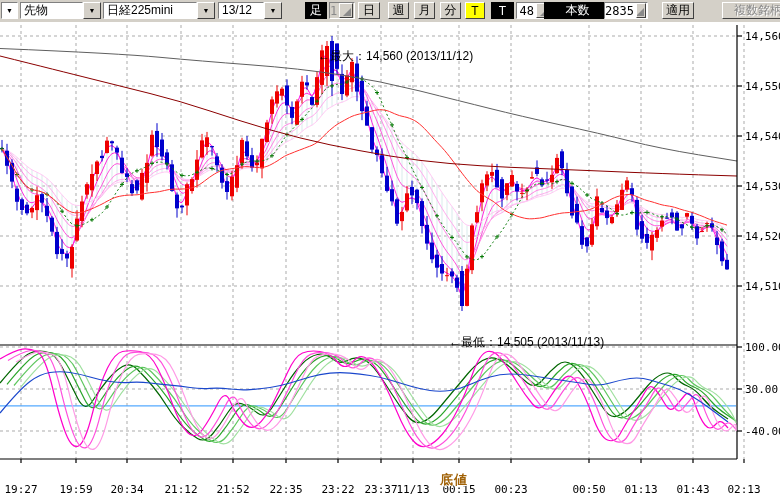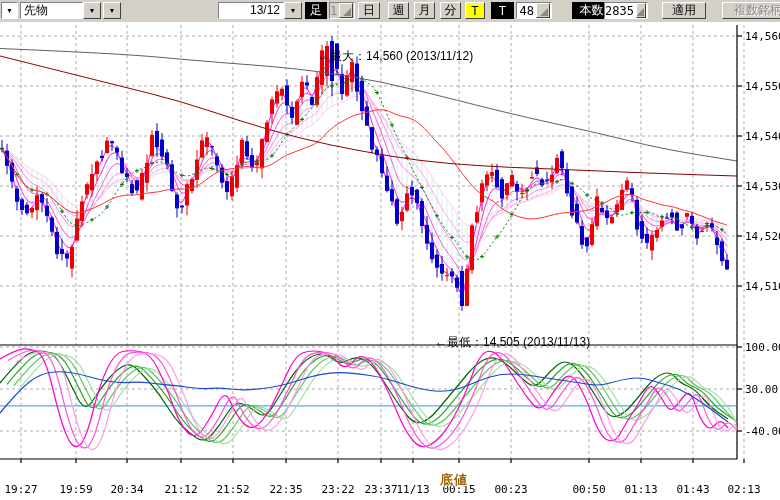--- a/index.html
+++ b/index.html
@@ -47,23 +47,24 @@
 
 <div class="toolbar">
   <div class="tb sunken" style="left:1px;width:17px;justify-content:center;">
     <span style="font-size:7px;">▼</span>
   </div>
   <div class="tb combo" style="left:20px;width:81px;">
     <span class="field">先物</span>
     <span class="cbtn">▼</span>
   </div>
   <div class="tb combo" style="left:103px;width:112px;">
+    <span class="field">日経225mini</span>
     <span class="cbtn">▼</span>
   </div>
-  <div class="tb combo" style="left:218px;width:84px;text-align:right;">
+  <div class="tb combo" style="left:218px;width:64px;">
     <span class="field">13/12</span>
     <span class="cbtn">▼</span>
   </div>
   <div class="tb blk" style="left:305px;width:22px;">足</div>
   <div class="tb sunken spinfield" style="left:329px;width:26px;background:#d4d0c8;">
     <span class="val disabledtxt">1</span>
     <span class="spin">
         <i></i>
       </span>
   </div>
@@ -72,28 +73,28 @@
   <div class="tb raised" style="left:414px;width:21px;">月</div>
   <div class="tb raised" style="left:440px;width:21px;">分</div>
   <div class="tb raised ylw" style="left:465px;width:20px;">T</div>
   <div class="tb blk" style="left:491px;width:23px;">T</div>
   <div class="tb sunken spinfield" style="left:516px;width:36px;">
     <span class="val">48</span>
     <span class="spin">
         <i></i>
       </span>
   </div>
-  <div class="tb blk" style="left:572px;width:32px;padding-left:7px;">本数</div>
+  <div class="tb blk" style="left:544px;width:60px;padding-left:7px;">本数</div>
   <div class="tb sunken spinfield" style="left:604px;width:44px;">
     <span class="val">2835</span>
     <span class="spin">
         <i></i>
       </span>
   </div>
-  <div class="tb raised" style="left:662px;width:44px;">適用</div>
+  <div class="tb raised" style="left:662px;width:32px;">適用</div>
   <div class="tb raised graybtn" style="left:722px;width:72px;">複数銘柄</div>
 </div>
 
 <div class="chartwrap">
   <svg id="chart-svg" width="780" height="478">
       <line x1="21" y1="3" x2="21" y2="437" class="grid"></line>
       <line x1="21" y1="437" x2="21" y2="441" class="axis"></line>
       <text x="21" y="471" class="xlab">19:27</text>
       <line x1="76" y1="3" x2="76" y2="437" class="grid"></line>
       <line x1="76" y1="437" x2="76" y2="441" class="axis"></line>
@@ -717,15 +718,15 @@
       <path d="M0.0 361.0Q20.0 337.0 27.5 332.5Q35.0 328.0 45.0 329.5Q55.0 331.0 62.5 346.0Q70.0 361.0 77.5 376.0Q85.0 391.0 92.5 379.0Q100.0 367.0 107.5 358.0Q115.0 349.0 122.5 344.5Q130.0 340.0 137.5 347.5Q145.0 355.0 152.5 364.0Q160.0 373.0 167.5 385.0Q175.0 397.0 182.5 404.5Q190.0 412.0 197.5 416.5Q205.0 421.0 212.5 412.0Q220.0 403.0 227.5 391.0Q235.0 379.0 242.5 382.0Q250.0 385.0 257.5 391.0Q265.0 397.0 272.5 385.0Q280.0 373.0 287.5 361.0Q295.0 349.0 302.5 341.5Q310.0 334.0 317.5 332.5Q325.0 331.0 332.5 337.0Q340.0 343.0 347.5 338.5Q355.0 334.0 362.5 337.0Q370.0 340.0 377.5 350.5Q385.0 361.0 392.5 373.0Q400.0 385.0 407.5 394.0Q415.0 403.0 422.5 400.0Q430.0 397.0 437.5 388.0Q445.0 379.0 452.5 370.0Q460.0 361.0 467.5 352.0Q475.0 343.0 482.5 338.5Q490.0 334.0 497.5 337.0Q505.0 340.0 512.5 347.5Q520.0 355.0 527.5 361.0Q535.0 367.0 542.5 358.0Q550.0 349.0 557.5 343.0Q565.0 337.0 572.5 343.0Q580.0 349.0 587.5 361.0Q595.0 373.0 602.5 385.0Q610.0 397.0 617.5 394.0Q625.0 391.0 632.5 382.0Q640.0 373.0 647.5 364.0Q655.0 355.0 662.5 352.0Q670.0 349.0 675.0 355.0Q680.0 361.0 687.5 364.0Q695.0 367.0 702.5 376.0Q710.0 385.0 719.0 391.0L728.0 397.0" class="subline" stroke="#006600"></path>
       <path d="M7.0 362.3Q27.0 338.3 34.5 333.8Q42.0 329.3 52.0 330.8Q62.0 332.3 69.5 347.3Q77.0 362.3 84.5 377.3Q92.0 392.3 99.5 380.3Q107.0 368.3 114.5 359.3Q122.0 350.3 129.5 345.8Q137.0 341.3 144.5 348.8Q152.0 356.3 159.5 365.3Q167.0 374.3 174.5 386.3Q182.0 398.3 189.5 405.8Q197.0 413.3 204.5 417.8Q212.0 422.3 219.5 413.3Q227.0 404.3 234.5 392.3Q242.0 380.3 249.5 383.3Q257.0 386.3 264.5 392.3Q272.0 398.3 279.5 386.3Q287.0 374.3 294.5 362.3Q302.0 350.3 309.5 342.8Q317.0 335.3 324.5 333.8Q332.0 332.3 339.5 338.3Q347.0 344.3 354.5 339.8Q362.0 335.3 369.5 338.3Q377.0 341.3 384.5 351.8Q392.0 362.3 399.5 374.3Q407.0 386.3 414.5 395.3Q422.0 404.3 429.5 401.3Q437.0 398.3 444.5 389.3Q452.0 380.3 459.5 371.3Q467.0 362.3 474.5 353.3Q482.0 344.3 489.5 339.8Q497.0 335.3 504.5 338.3Q512.0 341.3 519.5 348.8Q527.0 356.3 534.5 362.3Q542.0 368.3 549.5 359.3Q557.0 350.3 564.5 344.3Q572.0 338.3 579.5 344.3Q587.0 350.3 594.5 362.3Q602.0 374.3 609.5 386.3Q617.0 398.3 624.5 395.3Q632.0 392.3 639.5 383.3Q647.0 374.3 654.5 365.3Q662.0 356.3 669.5 353.3Q677.0 350.3 682.0 356.3Q687.0 362.3 694.5 365.3Q702.0 368.3 709.5 377.3Q717.0 386.3 726.0 392.3L735.0 398.3" class="subline" stroke="#2aa52a"></path>
       <path d="M14.0 363.5Q34.0 339.5 41.5 335.0Q49.0 330.5 59.0 332.0Q69.0 333.5 76.5 348.5Q84.0 363.5 91.5 378.5Q99.0 393.5 106.5 381.5Q114.0 369.5 121.5 360.5Q129.0 351.5 136.5 347.0Q144.0 342.5 151.5 350.0Q159.0 357.5 166.5 366.5Q174.0 375.5 181.5 387.5Q189.0 399.5 196.5 407.0Q204.0 414.5 211.5 419.0Q219.0 423.5 226.5 414.5Q234.0 405.5 241.5 393.5Q249.0 381.5 256.5 384.5Q264.0 387.5 271.5 393.5Q279.0 399.5 286.5 387.5Q294.0 375.5 301.5 363.5Q309.0 351.5 316.5 344.0Q324.0 336.5 331.5 335.0Q339.0 333.5 346.5 339.5Q354.0 345.5 361.5 341.0Q369.0 336.5 376.5 339.5Q384.0 342.5 391.5 353.0Q399.0 363.5 406.5 375.5Q414.0 387.5 421.5 396.5Q429.0 405.5 436.5 402.5Q444.0 399.5 451.5 390.5Q459.0 381.5 466.5 372.5Q474.0 363.5 481.5 354.5Q489.0 345.5 496.5 341.0Q504.0 336.5 511.5 339.5Q519.0 342.5 526.5 350.0Q534.0 357.5 541.5 363.5Q549.0 369.5 556.5 360.5Q564.0 351.5 571.5 345.5Q579.0 339.5 586.5 345.5Q594.0 351.5 601.5 363.5Q609.0 375.5 616.5 387.5Q624.0 399.5 631.5 396.5Q639.0 393.5 646.5 384.5Q654.0 375.5 661.5 366.5Q669.0 357.5 676.5 354.5Q684.0 351.5 689.0 357.5Q694.0 363.5 701.5 366.5Q709.0 369.5 716.5 378.5Q724.0 387.5 730.0 393.5L736.0 399.5" class="subline" stroke="#5fc75f"></path>
       <path d="M21.0 364.8Q41.0 340.8 48.5 336.3Q56.0 331.8 66.0 333.3Q76.0 334.8 83.5 349.8Q91.0 364.8 98.5 379.8Q106.0 394.8 113.5 382.8Q121.0 370.8 128.5 361.8Q136.0 352.8 143.5 348.3Q151.0 343.8 158.5 351.3Q166.0 358.8 173.5 367.8Q181.0 376.8 188.5 388.8Q196.0 400.8 203.5 408.3Q211.0 415.8 218.5 420.3Q226.0 424.8 233.5 415.8Q241.0 406.8 248.5 394.8Q256.0 382.8 263.5 385.8Q271.0 388.8 278.5 394.8Q286.0 400.8 293.5 388.8Q301.0 376.8 308.5 364.8Q316.0 352.8 323.5 345.3Q331.0 337.8 338.5 336.3Q346.0 334.8 353.5 340.8Q361.0 346.8 368.5 342.3Q376.0 337.8 383.5 340.8Q391.0 343.8 398.5 354.3Q406.0 364.8 413.5 376.8Q421.0 388.8 428.5 397.8Q436.0 406.8 443.5 403.8Q451.0 400.8 458.5 391.8Q466.0 382.8 473.5 373.8Q481.0 364.8 488.5 355.8Q496.0 346.8 503.5 342.3Q511.0 337.8 518.5 340.8Q526.0 343.8 533.5 351.3Q541.0 358.8 548.5 364.8Q556.0 370.8 563.5 361.8Q571.0 352.8 578.5 346.8Q586.0 340.8 593.5 346.8Q601.0 352.8 608.5 364.8Q616.0 376.8 623.5 388.8Q631.0 400.8 638.5 397.8Q646.0 394.8 653.5 385.8Q661.0 376.8 668.5 367.8Q676.0 358.8 683.5 355.8Q691.0 352.8 696.0 358.8Q701.0 364.8 708.5 367.8Q716.0 370.8 723.5 379.8Q731.0 388.8 733.5 394.8L736.0 400.8" class="subline" stroke="#9fe09f"></path>
       <path d="M0.0 337.0Q15.0 328.0 22.5 327.1Q30.0 326.2 37.5 330.1Q45.0 334.0 52.5 365.5Q60.0 397.0 66.0 412.0Q72.0 427.0 78.5 424.0Q85.0 421.0 92.5 391.0Q100.0 361.0 107.5 346.0Q115.0 331.0 122.5 329.5Q130.0 328.0 140.0 329.5Q150.0 331.0 157.5 346.0Q165.0 361.0 172.5 382.0Q180.0 403.0 187.5 410.5Q195.0 418.0 202.5 407.5Q210.0 397.0 217.5 382.0Q225.0 367.0 230.0 379.0Q235.0 391.0 242.5 400.0Q250.0 409.0 257.5 403.0Q265.0 397.0 272.5 382.0Q280.0 367.0 287.5 350.5Q295.0 334.0 302.5 331.0Q310.0 328.0 320.0 329.5Q330.0 331.0 337.5 340.0Q345.0 349.0 352.5 340.0Q360.0 331.0 367.5 337.0Q375.0 343.0 382.5 358.0Q390.0 373.0 397.5 391.0Q405.0 409.0 412.5 418.0Q420.0 427.0 427.5 424.0Q435.0 421.0 442.5 412.0Q450.0 403.0 457.5 388.0Q465.0 373.0 472.5 352.0Q480.0 331.0 487.5 329.5Q495.0 328.0 502.5 338.5Q510.0 349.0 517.5 361.0Q525.0 373.0 532.5 382.0Q540.0 391.0 547.5 379.0Q555.0 367.0 562.5 358.0Q570.0 349.0 577.5 361.0Q585.0 373.0 592.5 394.0Q600.0 415.0 607.5 418.0Q615.0 421.0 620.0 412.0Q625.0 403.0 632.5 391.0Q640.0 379.0 645.0 370.0Q650.0 361.0 655.0 367.0Q660.0 373.0 665.0 382.0Q670.0 391.0 675.0 385.0Q680.0 379.0 685.0 373.0Q690.0 367.0 695.0 382.0Q700.0 397.0 705.0 403.0Q710.0 409.0 715.0 403.0Q720.0 397.0 724.0 401.5L728.0 406.0" class="subline" stroke="#ff00cc"></path>
       <path d="M8.0 338.4Q23.0 329.4 30.5 328.5Q38.0 327.6 45.5 331.5Q53.0 335.4 60.5 366.9Q68.0 398.4 74.0 413.4Q80.0 428.4 86.5 425.4Q93.0 422.4 100.5 392.4Q108.0 362.4 115.5 347.4Q123.0 332.4 130.5 330.9Q138.0 329.4 148.0 330.9Q158.0 332.4 165.5 347.4Q173.0 362.4 180.5 383.4Q188.0 404.4 195.5 411.9Q203.0 419.4 210.5 408.9Q218.0 398.4 225.5 383.4Q233.0 368.4 238.0 380.4Q243.0 392.4 250.5 401.4Q258.0 410.4 265.5 404.4Q273.0 398.4 280.5 383.4Q288.0 368.4 295.5 351.9Q303.0 335.4 310.5 332.4Q318.0 329.4 328.0 330.9Q338.0 332.4 345.5 341.4Q353.0 350.4 360.5 341.4Q368.0 332.4 375.5 338.4Q383.0 344.4 390.5 359.4Q398.0 374.4 405.5 392.4Q413.0 410.4 420.5 419.4Q428.0 428.4 435.5 425.4Q443.0 422.4 450.5 413.4Q458.0 404.4 465.5 389.4Q473.0 374.4 480.5 353.4Q488.0 332.4 495.5 330.9Q503.0 329.4 510.5 339.9Q518.0 350.4 525.5 362.4Q533.0 374.4 540.5 383.4Q548.0 392.4 555.5 380.4Q563.0 368.4 570.5 359.4Q578.0 350.4 585.5 362.4Q593.0 374.4 600.5 395.4Q608.0 416.4 615.5 419.4Q623.0 422.4 628.0 413.4Q633.0 404.4 640.5 392.4Q648.0 380.4 653.0 371.4Q658.0 362.4 663.0 368.4Q668.0 374.4 673.0 383.4Q678.0 392.4 683.0 386.4Q688.0 380.4 693.0 374.4Q698.0 368.4 703.0 383.4Q708.0 398.4 713.0 404.4Q718.0 410.4 723.0 404.4Q728.0 398.4 732.0 402.9L736.0 407.4" class="subline" stroke="#ff4fdd"></path>
       <path d="M16.0 339.9Q31.0 330.9 38.5 330.0Q46.0 329.1 53.5 333.0Q61.0 336.9 68.5 368.4Q76.0 399.9 82.0 414.9Q88.0 429.9 94.5 426.9Q101.0 423.9 108.5 393.9Q116.0 363.9 123.5 348.9Q131.0 333.9 138.5 332.4Q146.0 330.9 156.0 332.4Q166.0 333.9 173.5 348.9Q181.0 363.9 188.5 384.9Q196.0 405.9 203.5 413.4Q211.0 420.9 218.5 410.4Q226.0 399.9 233.5 384.9Q241.0 369.9 246.0 381.9Q251.0 393.9 258.5 402.9Q266.0 411.9 273.5 405.9Q281.0 399.9 288.5 384.9Q296.0 369.9 303.5 353.4Q311.0 336.9 318.5 333.9Q326.0 330.9 336.0 332.4Q346.0 333.9 353.5 342.9Q361.0 351.9 368.5 342.9Q376.0 333.9 383.5 339.9Q391.0 345.9 398.5 360.9Q406.0 375.9 413.5 393.9Q421.0 411.9 428.5 420.9Q436.0 429.9 443.5 426.9Q451.0 423.9 458.5 414.9Q466.0 405.9 473.5 390.9Q481.0 375.9 488.5 354.9Q496.0 333.9 503.5 332.4Q511.0 330.9 518.5 341.4Q526.0 351.9 533.5 363.9Q541.0 375.9 548.5 384.9Q556.0 393.9 563.5 381.9Q571.0 369.9 578.5 360.9Q586.0 351.9 593.5 363.9Q601.0 375.9 608.5 396.9Q616.0 417.9 623.5 420.9Q631.0 423.9 636.0 414.9Q641.0 405.9 648.5 393.9Q656.0 381.9 661.0 372.9Q666.0 363.9 671.0 369.9Q676.0 375.9 681.0 384.9Q686.0 393.9 691.0 387.9Q696.0 381.9 701.0 375.9Q706.0 369.9 711.0 384.9Q716.0 399.9 721.0 405.9Q726.0 411.9 731.0 405.9Q736.0 399.9 736.0 404.4L736.0 408.9" class="subline" stroke="#ff9ae6"></path>
       <path d="M0.0 391.0Q20.0 367.0 30.0 359.5Q40.0 352.0 50.0 350.5Q60.0 349.0 70.0 350.5Q80.0 352.0 90.0 355.0Q100.0 358.0 110.0 359.5Q120.0 361.0 130.0 360.4Q140.0 359.8 150.0 361.0Q160.0 362.2 170.0 363.1Q180.0 364.0 190.0 365.5Q200.0 367.0 210.0 366.4Q220.0 365.8 230.0 367.0Q240.0 368.2 250.0 367.6Q260.0 367.0 270.0 365.5Q280.0 364.0 290.0 361.0Q300.0 358.0 310.0 355.0Q320.0 352.0 330.0 351.1Q340.0 350.2 350.0 351.1Q360.0 352.0 370.0 353.5Q380.0 355.0 390.0 358.0Q400.0 361.0 410.0 364.0Q420.0 367.0 430.0 368.5Q440.0 370.0 450.0 368.5Q460.0 367.0 470.0 362.5Q480.0 358.0 490.0 355.0Q500.0 352.0 510.0 352.0Q520.0 352.0 530.0 353.5Q540.0 355.0 550.0 356.5Q560.0 358.0 570.0 359.5Q580.0 361.0 590.0 362.5Q600.0 364.0 610.0 361.0Q620.0 358.0 630.0 356.5Q640.0 355.0 650.0 358.0Q660.0 361.0 670.0 364.0Q680.0 367.0 690.0 373.0Q700.0 379.0 710.0 386.5Q720.0 394.0 724.0 397.0L728.0 400.0" class="subline" stroke="#1a47cc"></path>
     </svg>
   <div class="anno" style="left:318px;top:26px;">←最大：14,560 (2013/11/12)</div>
-  <div class="anno" style="left:435px;top:312px;">←最低：14,505 (2013/11/13)</div>
+  <div class="anno" style="left:449px;top:312px;">←最低：14,505 (2013/11/13)</div>
   <div class="anno anno-bottom" style="left:440px;top:449px;">底値</div>
 </div>
 
 </body></html>

